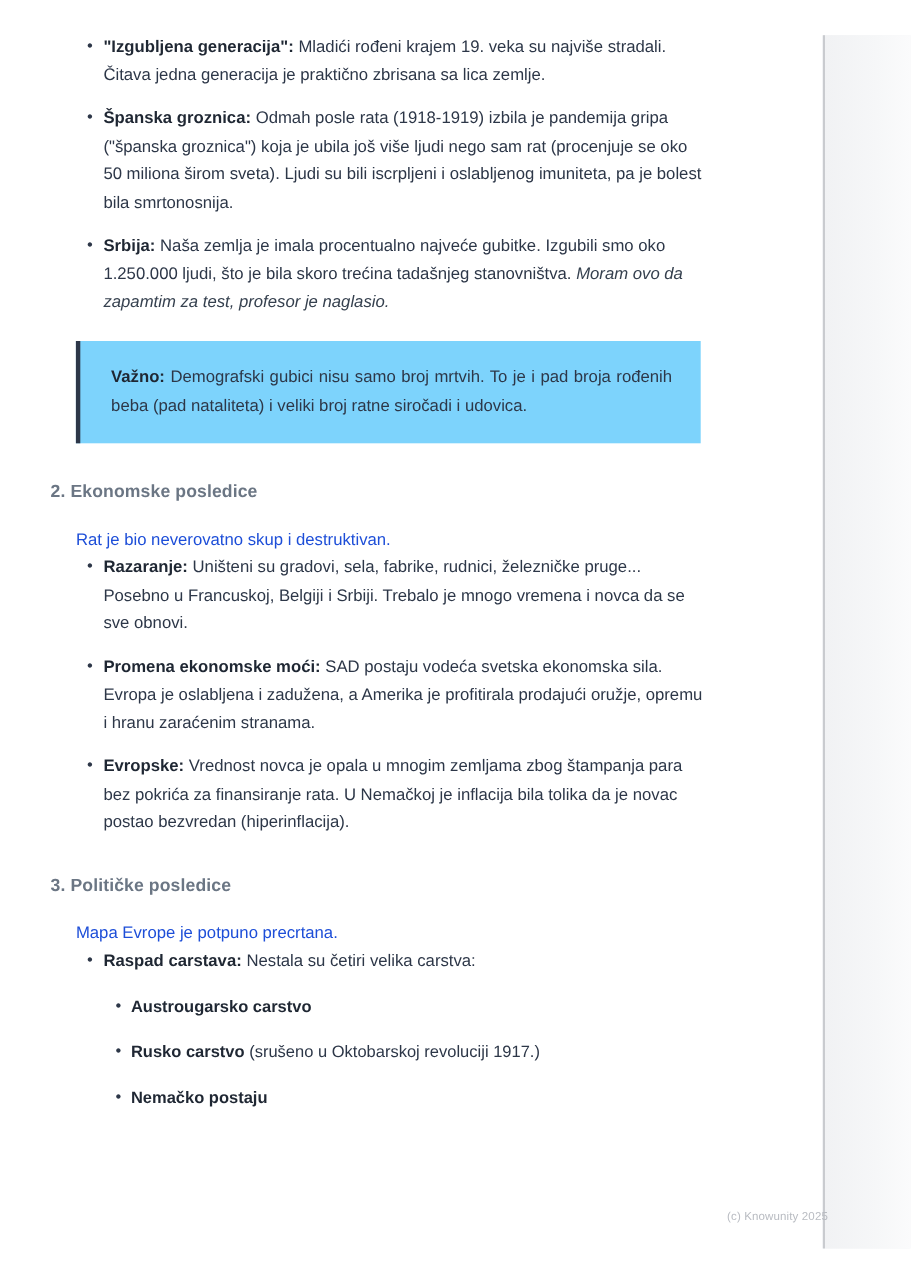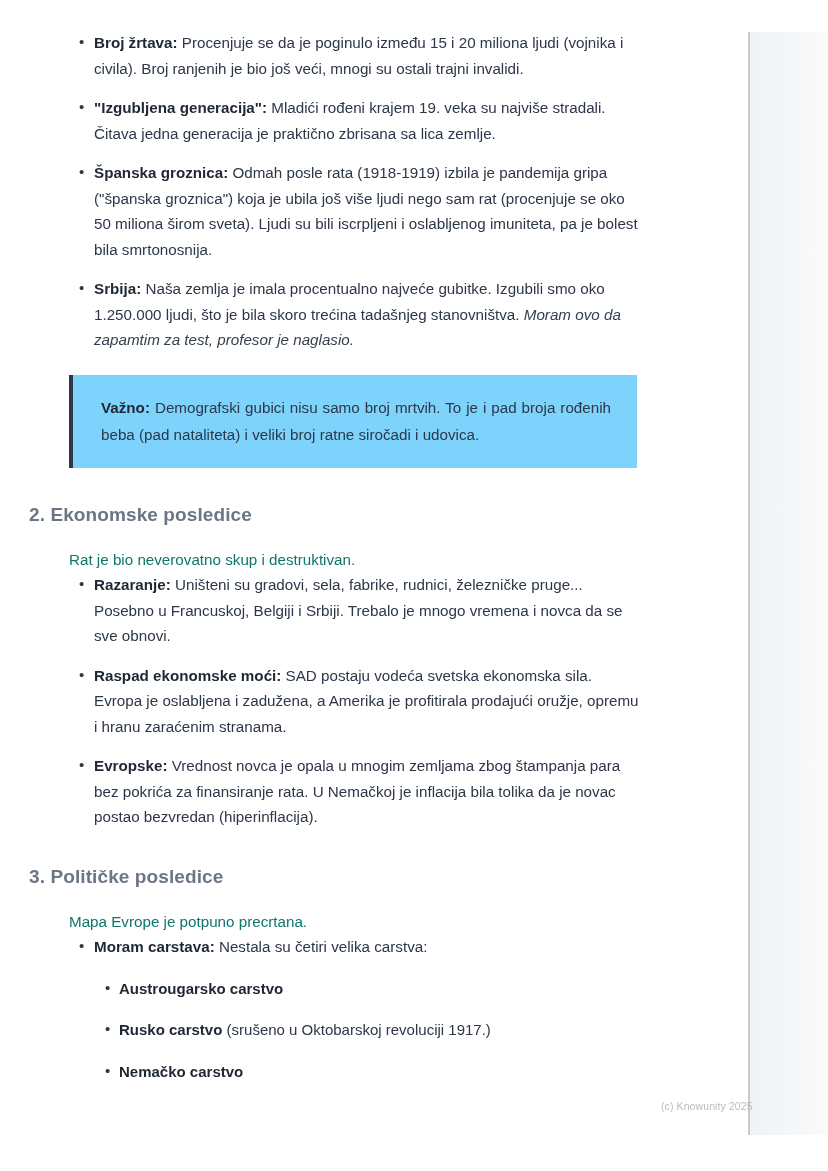--- a/index.html
+++ b/index.html
@@ -109,31 +109,31 @@
   .callout p {
     margin: 0;
     font-size: 15.2px;
     line-height: 27px;
     color: #2d3748;
     text-align: justify;
   }
 
   
   h2.sec {
-    margin: 36px 0 0 29px;
-    font-size: 19px;
+    margin: 36px 0 0 46px;
+    font-size: 16px;
     font-weight: bold;
     color: #6b7684;
     letter-spacing: 0.1px;
   }
   p.lead {
     margin: 21px 0 0 69px;
     font-size: 15.2px;
     line-height: 25.5px;
-    color: #0f766e;
+    color: #1d4ed8;
   }
   .after-head { margin-top: 20px; }
 
   
   #watermark {
     position: absolute;
     left: 661px;
     top: 1100px;
     font-size: 10.5px;
     color: #b9bcc2;
@@ -145,23 +145,20 @@
 <body>
 
 <div id="right-panel">
   <div id="right-panel-inner"></div>
 </div>
 
 <div id="doc">
 
   <ul class="lvl1">
     <li>
-      <span class="b">Broj žrtava:</span><span> Procenjuje se da je poginulo između 15 i 20 miliona ljudi (vojnika i civila). Broj ranjenih je bio još veći, mnogi su ostali trajni invalidi.</span>
-    </li>
-    <li>
       <span class="b">"Izgubljena generacija":</span><span> Mladići rođeni krajem 19. veka su najviše stradali. Čitava jedna generacija je praktično zbrisana sa lica zemlje.</span>
     </li>
     <li>
       <span class="b">Španska groznica:</span><span> Odmah posle rata (1918-1919) izbila je pandemija gripa ("španska groznica") koja je ubila još više ljudi nego sam rat (procenjuje se oko 50 miliona širom sveta). Ljudi su bili iscrpljeni i oslabljenog imuniteta, pa je bolest bila smrtonosnija.</span>
     </li>
     <li>
       <span class="b">Srbija:</span><span> Naša zemlja je imala procentualno najveće gubitke. Izgubili smo oko 1.250.000 ljudi, što je bila skoro trećina tadašnjeg stanovništva.</span>
       <span class="em">Moram ovo da zapamtim za test, profesor je naglasio.</span>
     </li>
   </ul>
@@ -171,42 +168,42 @@
   </div>
 
   <h2 class="sec">2. Ekonomske posledice</h2>
   <p class="lead">Rat je bio neverovatno skup i destruktivan.</p>
 
   <ul class="lvl1 after-head">
     <li>
       <span class="b">Razaranje:</span><span> Uništeni su gradovi, sela, fabrike, rudnici, železničke pruge... Posebno u Francuskoj, Belgiji i Srbiji. Trebalo je mnogo vremena i novca da se sve obnovi.</span>
     </li>
     <li>
-      <span class="b">Raspad ekonomske moći:</span><span> SAD postaju vodeća svetska ekonomska sila. Evropa je oslabljena i zadužena, a Amerika je profitirala prodajući oružje, opremu i hranu zaraćenim stranama.</span>
+      <span class="b">Promena ekonomske moći:</span><span> SAD postaju vodeća svetska ekonomska sila. Evropa je oslabljena i zadužena, a Amerika je profitirala prodajući oružje, opremu i hranu zaraćenim stranama.</span>
     </li>
     <li>
       <span class="b">Evropske:</span><span> Vrednost novca je opala u mnogim zemljama zbog štampanja para bez pokrića za finansiranje rata. U Nemačkoj je inflacija bila tolika da je novac postao bezvredan (hiperinflacija).</span>
     </li>
   </ul>
 
   <h2 class="sec">3. Političke posledice</h2>
   <p class="lead">Mapa Evrope je potpuno precrtana.</p>
 
   <ul class="lvl1 after-head">
     <li>
-      <span class="b">Moram carstava:</span><span> Nestala su četiri velika carstva:</span>
+      <span class="b">Raspad carstava:</span><span> Nestala su četiri velika carstva:</span>
       <ul class="lvl2">
         <li>
           <span class="b">Austrougarsko carstvo</span><span></span>
         </li>
         <li>
           <span class="b">Rusko carstvo</span><span> (srušeno u Oktobarskoj revoluciji 1917.)</span>
         </li>
         <li>
-          <span class="b">Nemačko carstvo</span><span></span>
+          <span class="b">Nemačko postaju</span><span></span>
         </li>
       </ul>
     </li>
   </ul>
 
 </div>
 
 <div id="watermark">(c) Knowunity 2025</div>
 
 </body></html>

